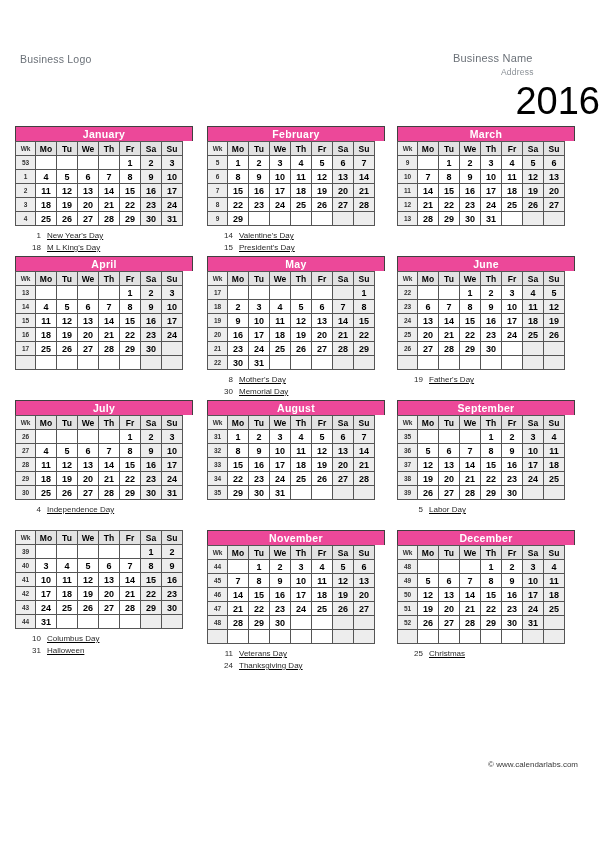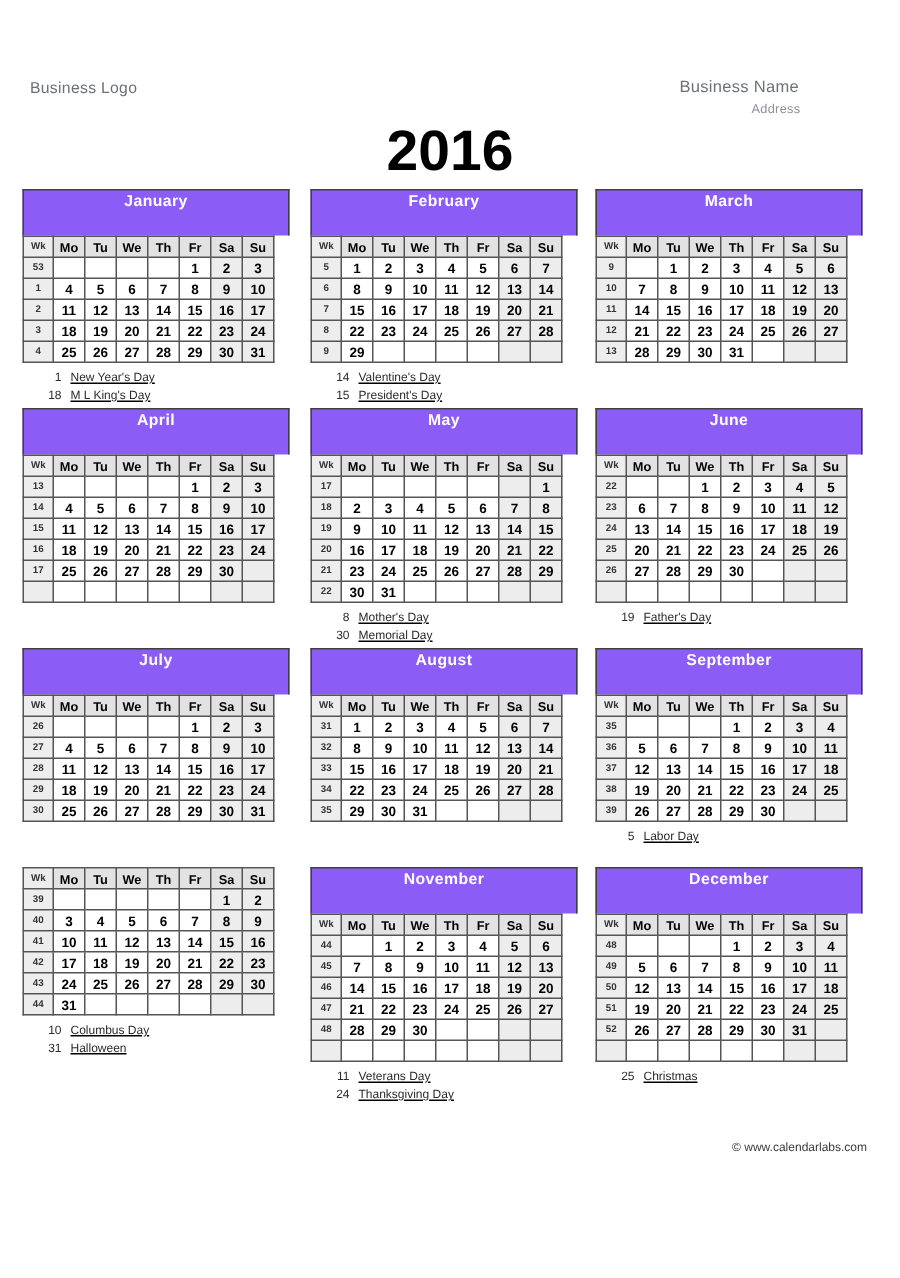--- a/index.html
+++ b/index.html
@@ -41,23 +41,23 @@
     left: 453px; top: 17px;
     font-size: 8.5px;
     color: #8b9197;
     letter-spacing: .2px;
     margin-left: 48px;
   }
 
   .year-title {
     position: absolute;
     top: 80px; left: 0; right: 0;
-    text-align: center;
+    text-align: right;
     font-size: 38px;
-    font-weight: bold;
+    font-weight: normal;
     color: #000000;
     letter-spacing: 0px;
   }
 
   
   .months {
     position: absolute;
     top: 126px; left: 15px;
     width: 570px;
     display: grid;
@@ -66,27 +66,27 @@
     row-gap: 0px;
   }
   .month-cell {
     width: 178px;
     margin-bottom: 0px;
   }
   .month-cell.col2 { margin-left: 2px; }
   .month-cell.col3 { margin-left: 0px; }
 
   .month-title {
-    background: #8b5cf6;
+    background: #ec4899;
     color: #ffffff;
     text-align: center;
     font-size: 10.5px;
     font-weight: bold;
     line-height: 15px;
-    height: 31px;
+    height: 15px;
     border: 1px solid #404040;
     border-bottom: none;
     letter-spacing: .3px;
   }
 
   table.cal {
     border-collapse: collapse;
     width: 168px;
     table-layout: fixed;
   }
@@ -684,20 +684,23 @@
               <td class="">25</td>
               <td class="">26</td>
               <td class="">27</td>
               <td class="">28</td>
               <td class="">29</td>
               <td class="we">30</td>
               <td class="we">31</td>
             </tr>
           </tbody>
         </table>
+        <div class="holidays">
+          <div class="hol-row"><span class="hol-day">4</span><span>Independence Day</span></div>
+        </div>
       </div>
       <div class="month-cell col2">
         <div class="month-title">August</div>
         <table class="cal">
           <thead>
             <tr>
               <th class="wk">Wk</th>
               <th>Mo</th>
               <th>Tu</th>
               <th>We</th>

